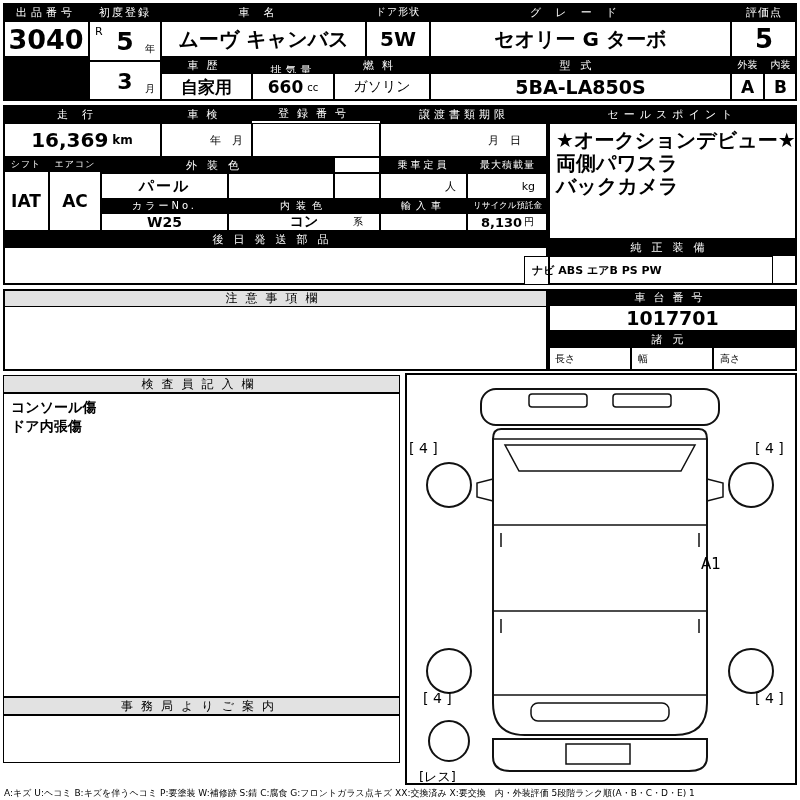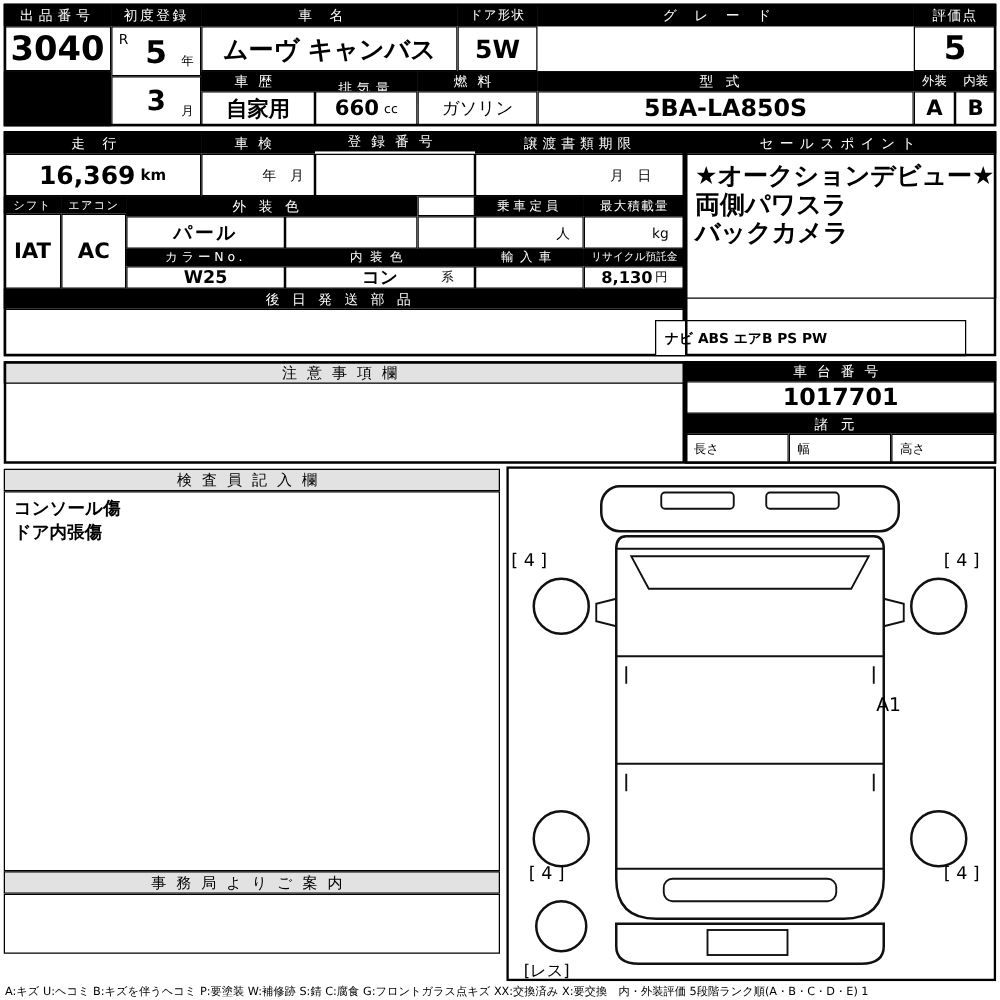--- a/index.html
+++ b/index.html
@@ -52,20 +52,21 @@
     <span class="abs" style="right:5px;bottom:4px;font-size:10px">月</span>
   </div>
 
   <div class="abs hd" style="left:161px;top:3px;width:205px;height:18px;letter-spacing:14px">車名</div>
   <div class="abs cell b" style="left:161px;top:21px;width:205px;height:36px;font-size:20px">ムーヴ キャンバス</div>
 
   <div class="abs hd" style="left:366px;top:3px;width:64px;height:18px;letter-spacing:1px;font-size:10px">ドア形状</div>
   <div class="abs cell b" style="left:366px;top:21px;width:64px;height:36px;font-size:20px">5W</div>
 
   <div class="abs hd" style="left:430px;top:3px;width:301px;height:18px;letter-spacing:14px">グレード</div>
+  <div class="abs cell b" style="left:430px;top:21px;width:301px;height:36px;font-size:20px">セオリー G ターボ</div>
 
   <div class="abs hd" style="left:731px;top:3px;width:66px;height:18px;letter-spacing:1px">評価点</div>
   <div class="abs cell b" style="left:731px;top:21px;width:66px;height:36px;font-size:26px">5</div>
 
   <div class="abs hd" style="left:161px;top:57px;width:91px;height:16px;letter-spacing:8px">車歴</div>
   <div class="abs cell b" style="left:161px;top:73px;width:91px;height:28px;font-size:17px">自家用</div>
 
   <div class="abs hd" style="left:252px;top:57px;width:82px;height:26px;letter-spacing:4px">排気量</div>
   <div class="abs cell" style="left:252px;top:73px;width:82px;height:28px">
     <span class="b" style="font-size:17px">660</span>
@@ -142,20 +143,21 @@
   <div class="abs hd" style="left:467px;top:199px;width:81px;height:14px;font-size:8.5px;letter-spacing:0">リサイクル預託金</div>
   <div class="abs cell" style="left:467px;top:213px;width:81px;height:18px">
     <span class="b" style="font-size:13px">8,130</span>
     <span style="font-size:10px;margin-left:2px">円</span>
   </div>
 
   <div class="abs hd" style="left:3px;top:231px;width:545px;height:16px;letter-spacing:10px">後日発送部品</div>
   <div class="abs cell" style="left:3px;top:247px;width:545px;height:38px"></div>
   <div class="abs frame" style="left:3px;top:105px;width:545px;height:180px"></div>
 
+  <div class="abs hd" style="left:548px;top:239px;width:249px;height:17px;letter-spacing:10px">純正装備</div>
   <div class="abs cell left b" style="left:524px;top:256px;width:249px;height:29px;font-size:11px;padding-left:7px">ナビ ABS エアB PS PW</div>
   <div class="abs frame" style="left:548px;top:105px;width:249px;height:180px"></div>
 
   <div class="abs lt" style="left:3px;top:289px;width:545px;height:18px">注意事項欄</div>
   <div class="abs frame" style="left:3px;top:289px;width:545px;height:82px"></div>
 
   <div class="abs hd" style="left:548px;top:289px;width:249px;height:16px;letter-spacing:8px">車台番号</div>
   <div class="abs cell b" style="left:548px;top:305px;width:249px;height:26px;font-size:19px">1017701</div>
   <div class="abs hd" style="left:548px;top:331px;width:249px;height:16px;letter-spacing:10px">諸元</div>
   <div class="abs cell left" style="left:548px;top:347px;width:83px;height:24px;font-size:10px;padding-left:6px">長さ</div>

